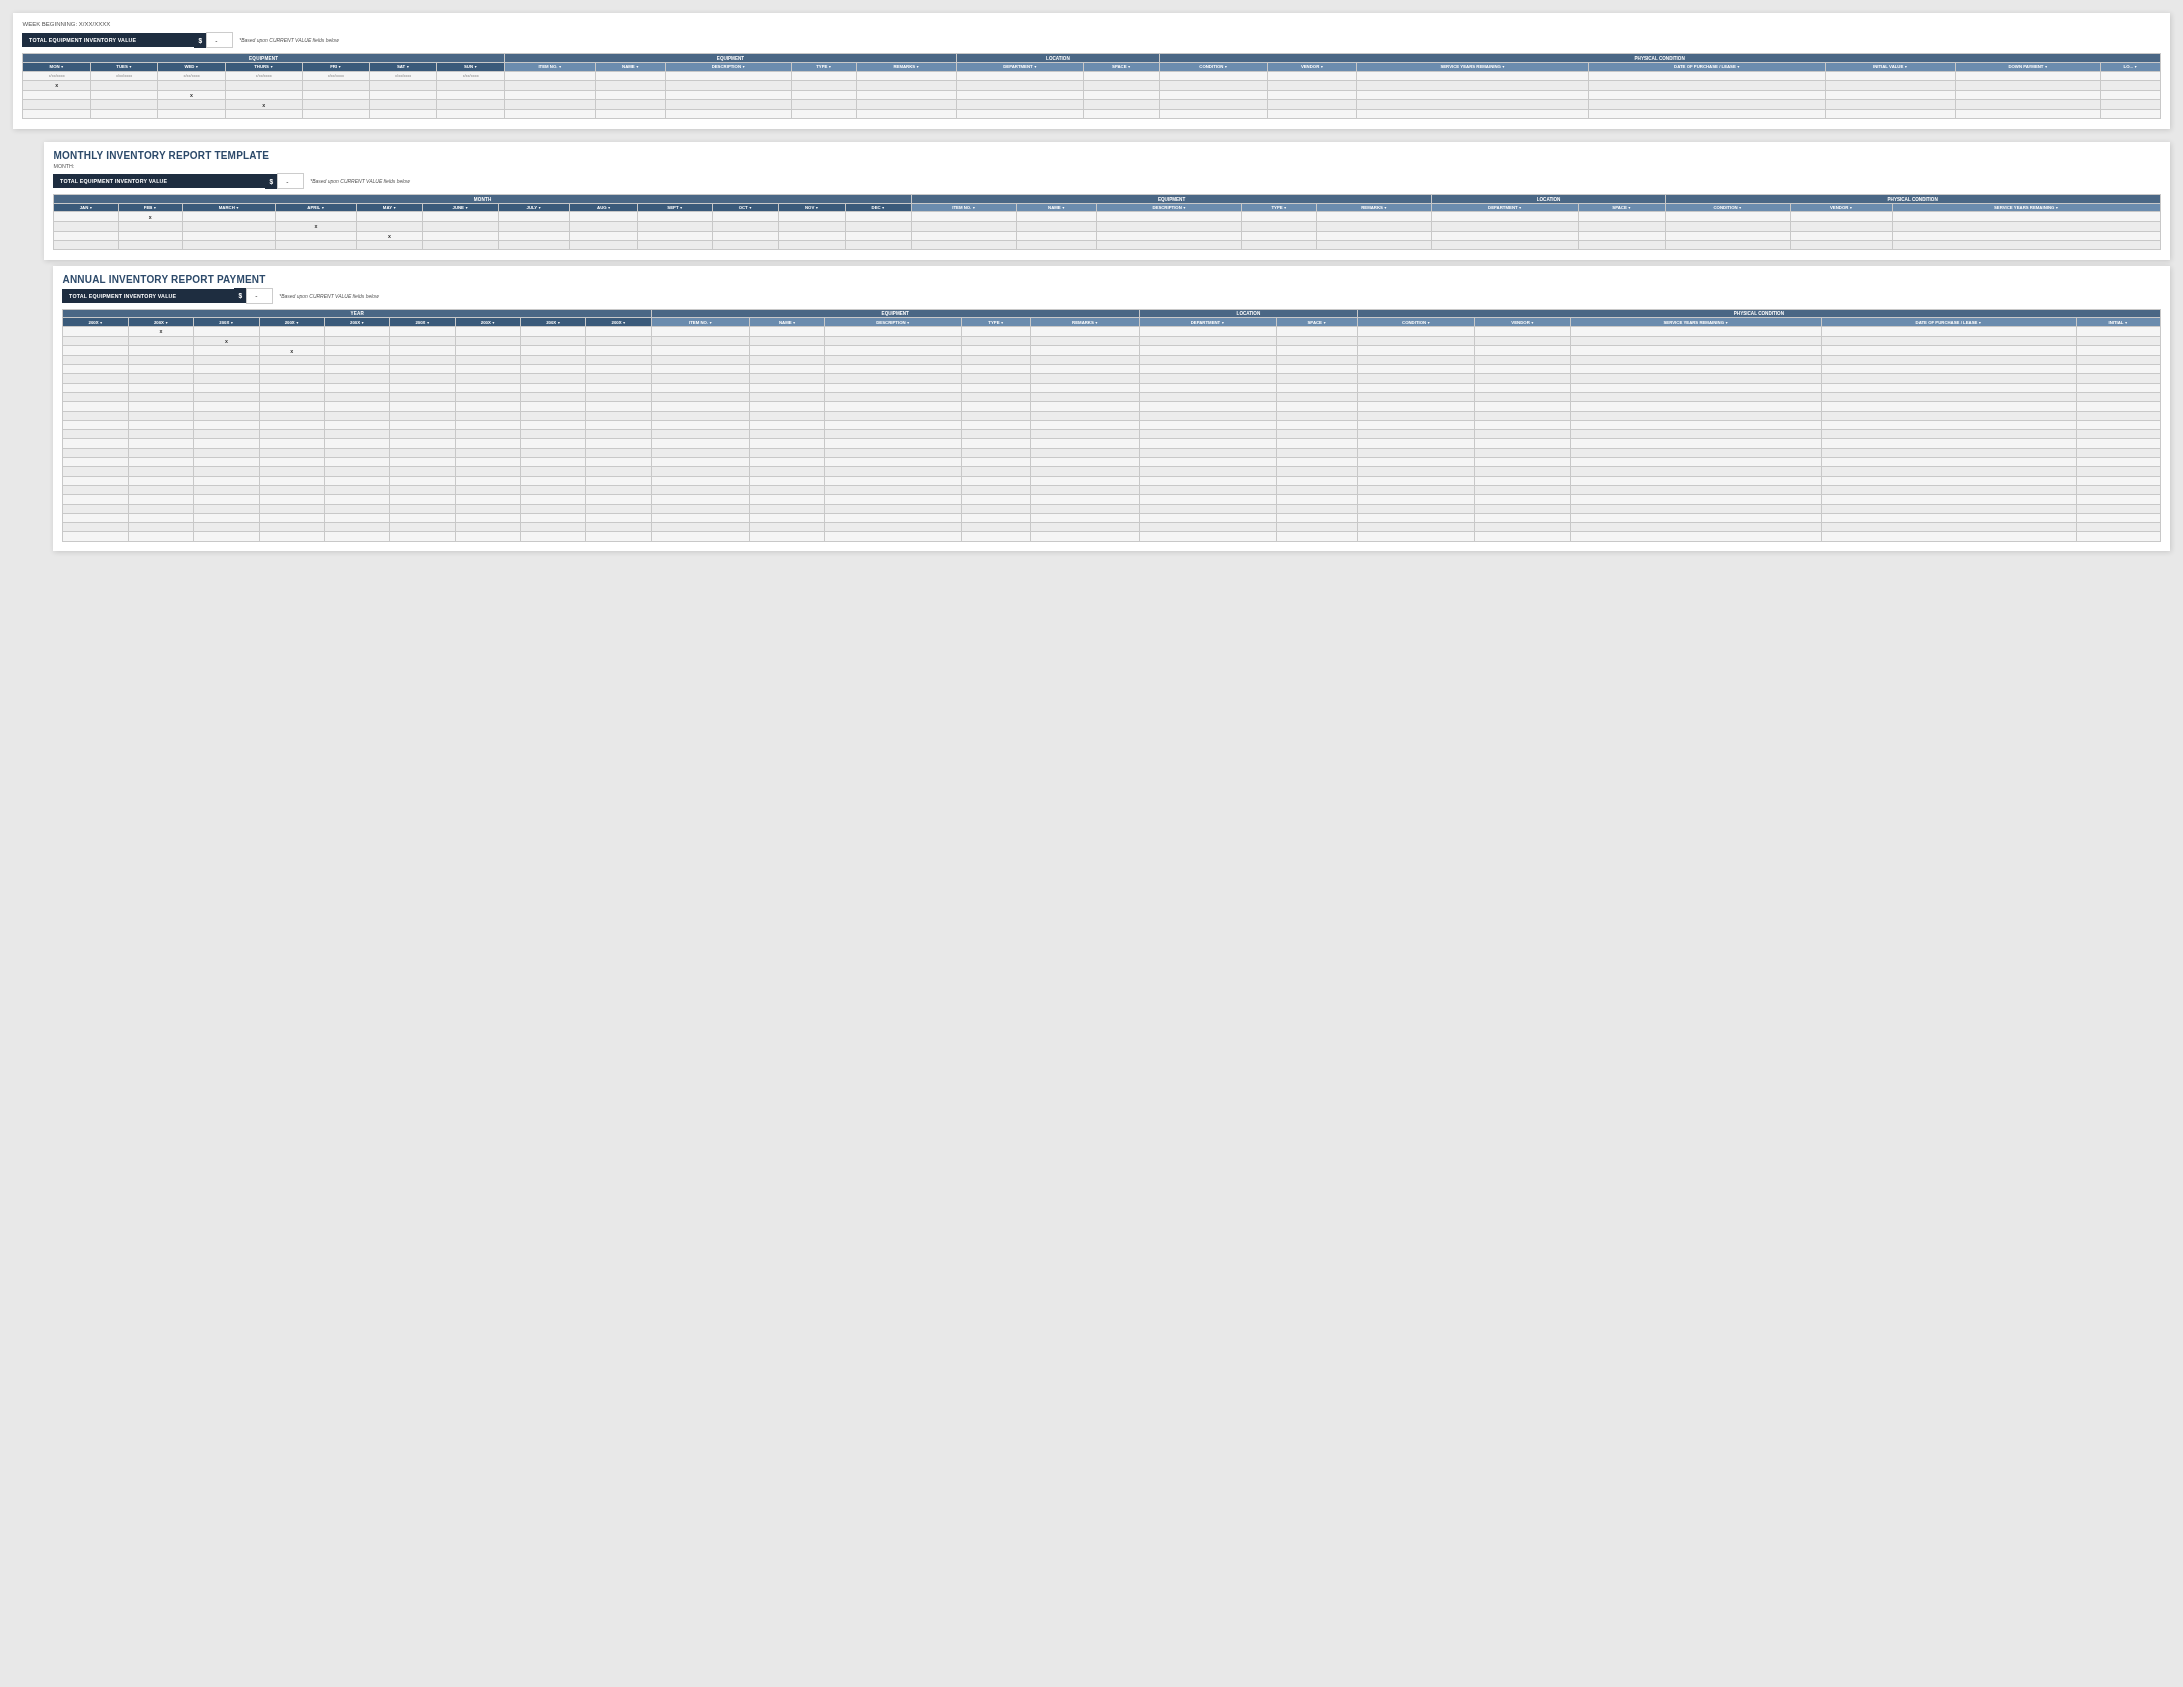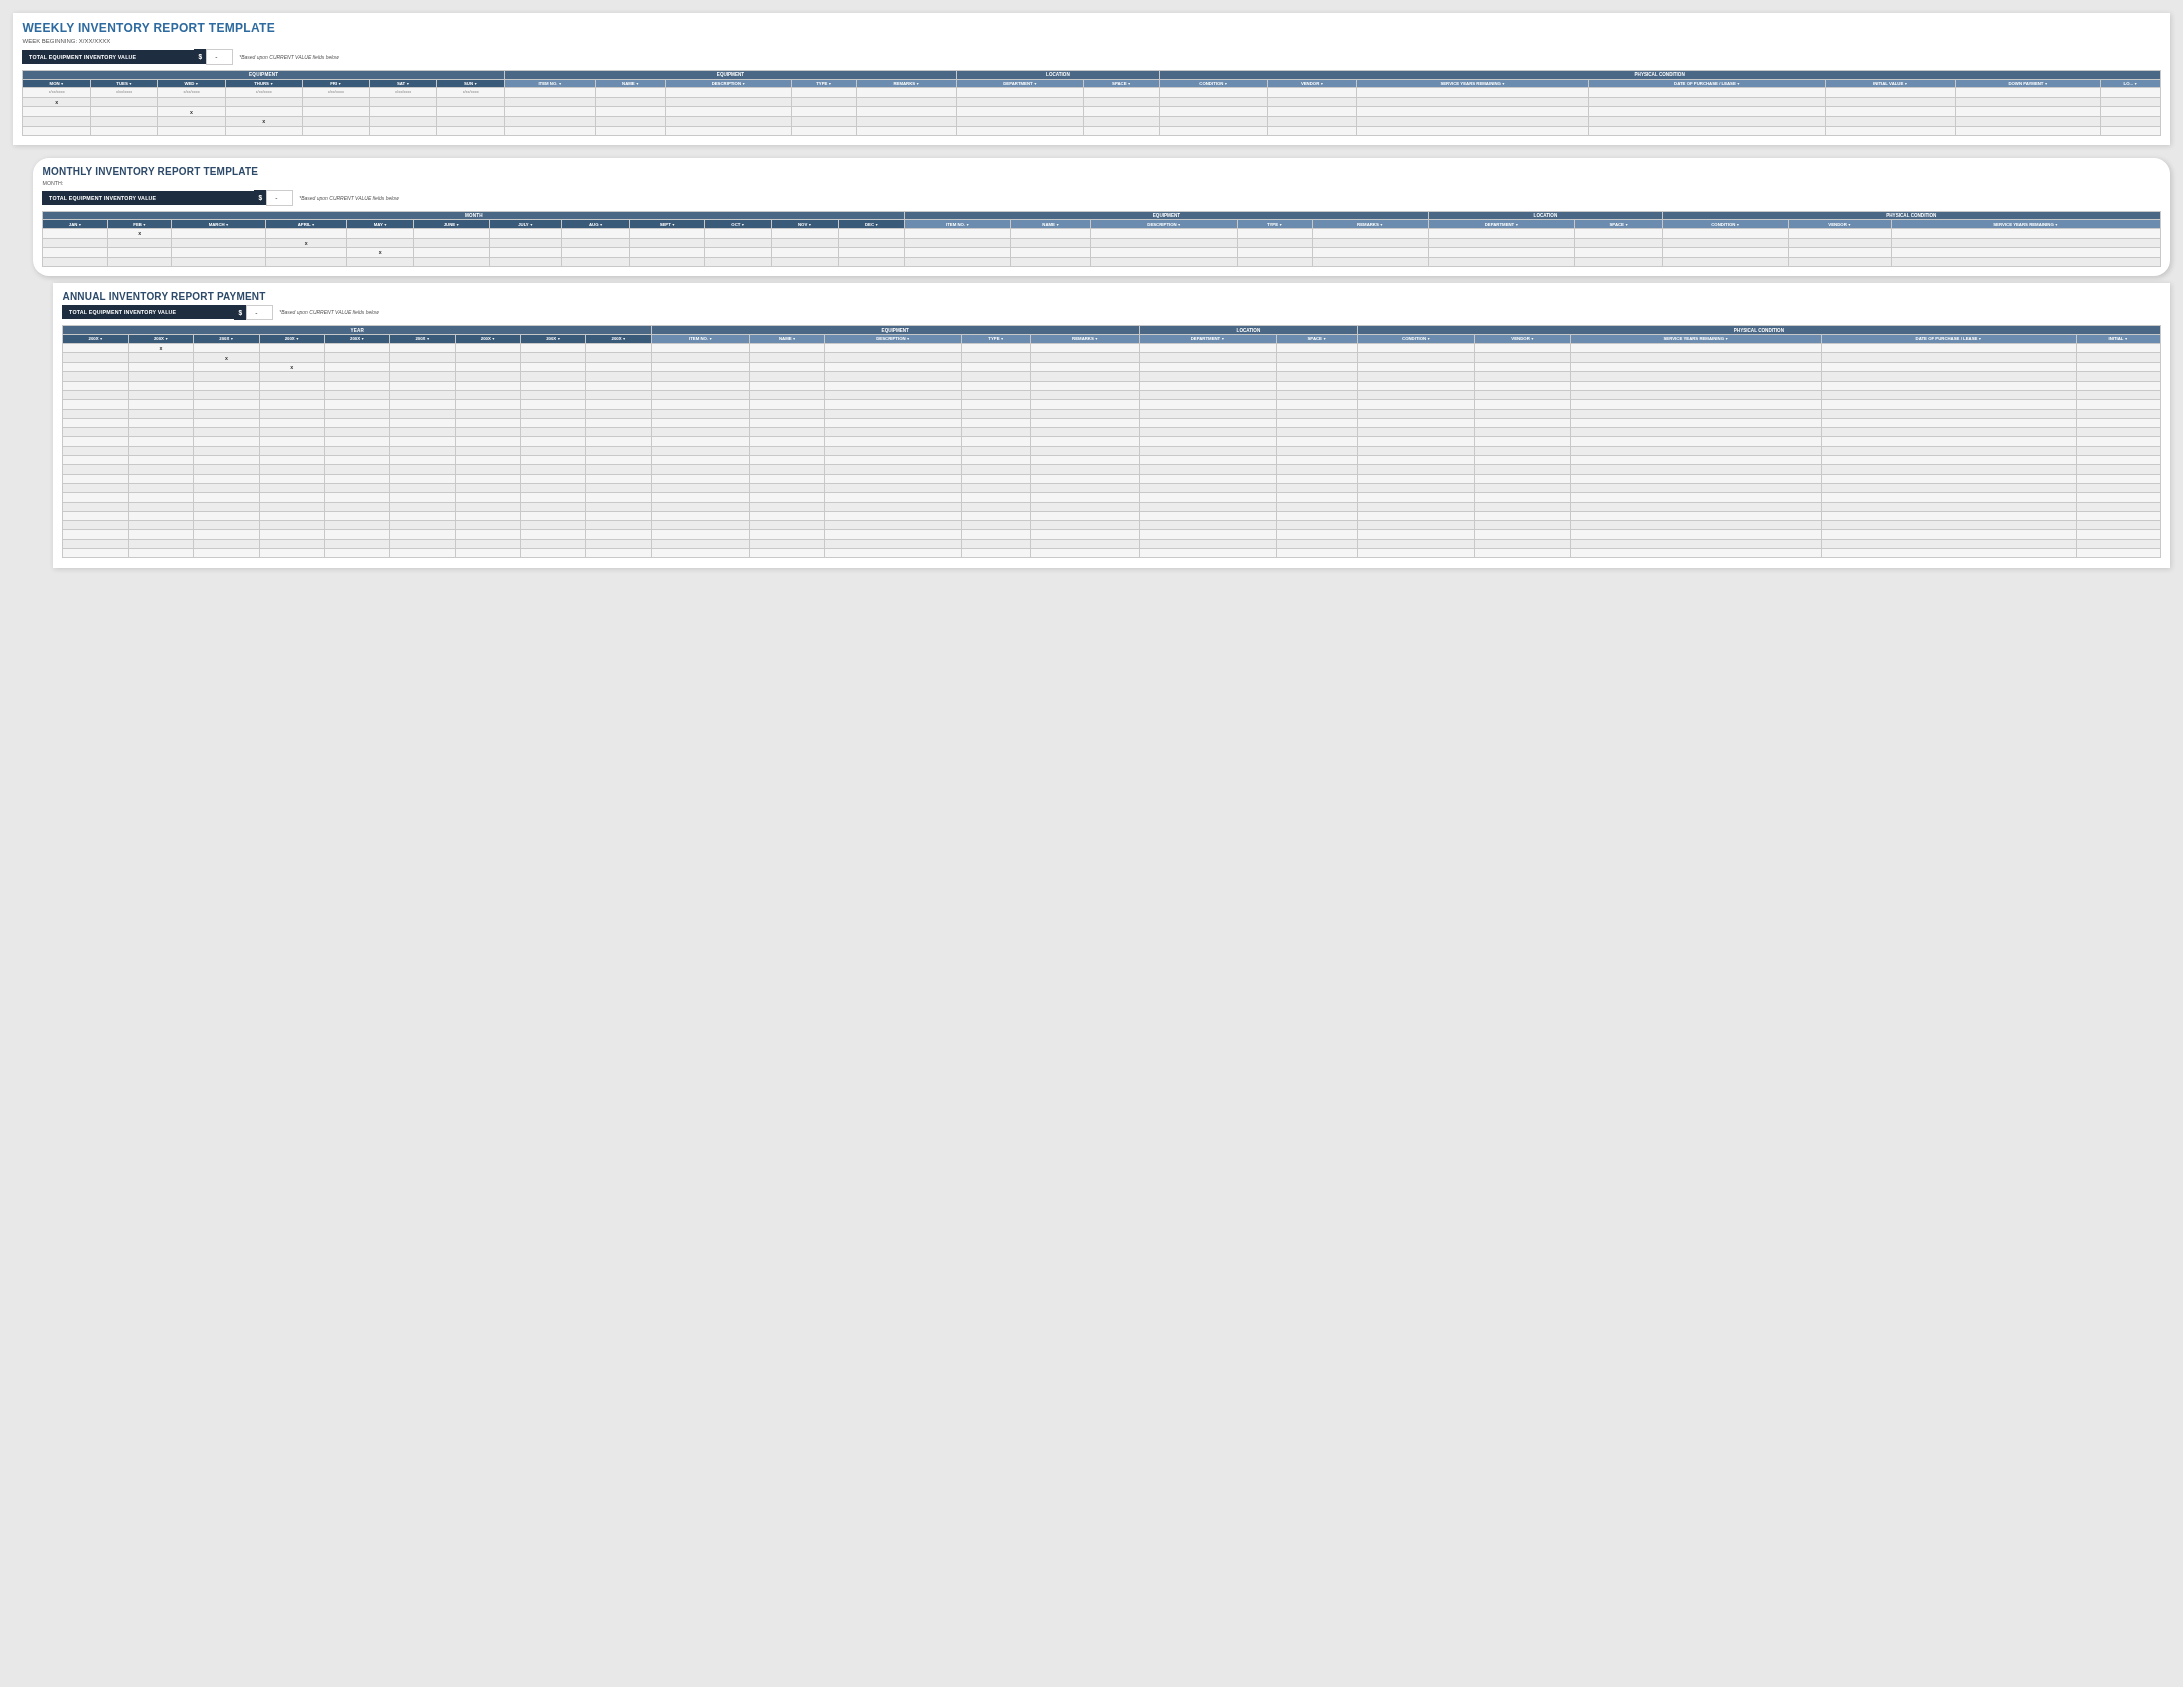--- a/index.html
+++ b/index.html
@@ -32,22 +32,21 @@
       padding: 8px 9.3px 9.3px 9.3px;
       position: relative;
     }
 
     .template-card.annual {
       margin-left: 40px;
       margin-top: -6.6px;
     }
 
     .template-card.monthly {
-      margin-left: 20px;
-      border-radius: 16px;
+      margin-left: 31px;
     }
 
     .template-title {
       font-size: 10px;
       font-weight: bold;
       color: #2d4a6a;
       margin-bottom: 2.6px;
       letter-spacing: 0.2px;
     }
 
@@ -194,21 +193,20 @@
       overflow: hidden;
       text-overflow: ellipsis;
       max-width: 40px;
       display: inline-block;
     }
   </style>
 </head>
 <body>
 
 <div class="template-card">
-  <div class="page-title">WEEKLY INVENTORY REPORT TEMPLATE</div>
   <div class="sub-label">WEEK BEGINNING: X/XX/XXXX</div>
 
   <div class="inventory-total-row">
     <div class="inventory-total-label weekly">TOTAL EQUIPMENT INVENTORY VALUE</div>
     <div class="inventory-dollar">$</div>
     <div class="inventory-dash">-</div>
     <div class="inventory-note">*Based upon CURRENT VALUE fields below</div>
   </div>
 
   <table class="spreadsheet-table">

